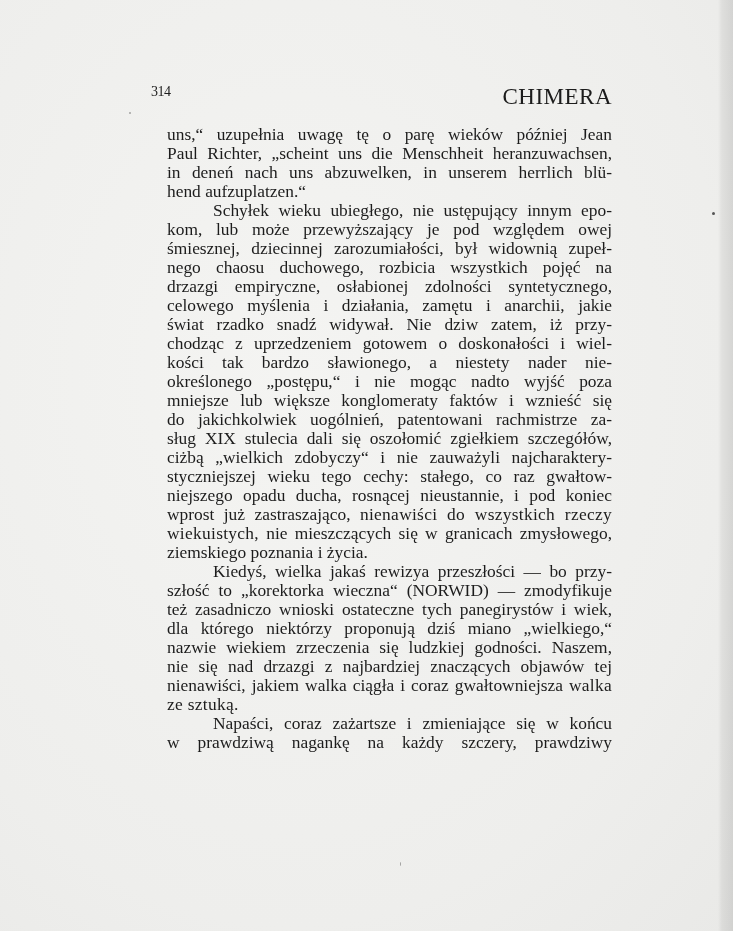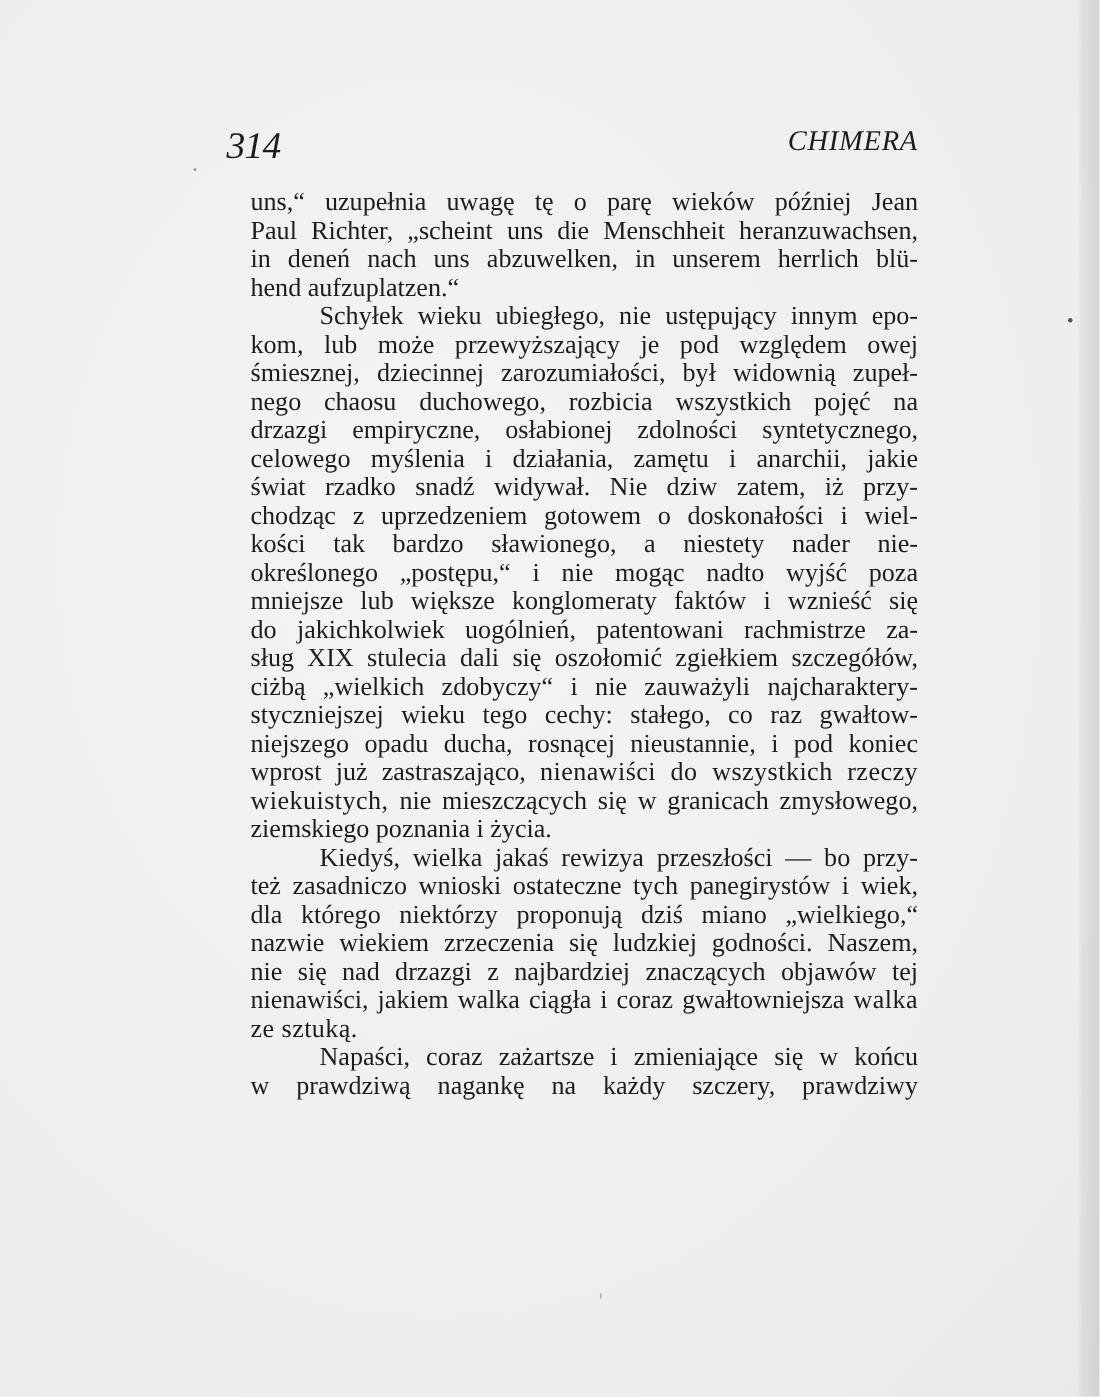--- a/index.html
+++ b/index.html
@@ -27,30 +27,28 @@
     position: absolute;
     left: 151px;
     top: 84px;
     width: 461px;
     height: 24px;
   }
   .page-number {
     position: absolute;
     left: 0;
     top: 0;
-    font-style: italic;
-    font-size: 25px;
+    font-size: 14px;
     letter-spacing: -0.5px;
   }
   .journal-title {
     position: absolute;
     right: 0;
     top: 0;
-    font-style: italic;
-    font-size: 19px;
+    font-size: 23px;
     letter-spacing: 0.5px;
   }
   .text-block {
     position: absolute;
     left: 151px;
     top: 125px;
     width: 461px;
     font-size: 17.4px;
     line-height: 19px;
   }
@@ -113,20 +111,21 @@
       <span class="line">ciżbą „wielkich zdobyczy“ i nie zauważyli najcharaktery-</span>
       <span class="line">styczniejszej wieku tego cechy: stałego, co raz gwałtow-</span>
       <span class="line">niejszego opadu ducha, rosnącej nieustannie, i pod koniec</span>
       <span class="line"><span>wprost już zastraszająco,</span> <span class="em">nienawiści do wszystkich rzeczy</span></span>
       <span class="line"><span class="em">wiekuistych,</span> <span>nie mieszczących się w granicach zmysłowego,</span></span>
       <span class="line last">ziemskiego poznania i życia.</span>
     </div>
 
     <div>
       <span class="line indent">Kiedyś, wielka jakaś rewizya przeszłości — bo przy-</span>
+      <span class="line">szłość to „korektorka wieczna“ (NORWID) — zmodyfikuje</span>
       <span class="line">też zasadniczo wnioski ostateczne tych panegirystów i wiek,</span>
       <span class="line">dla którego niektórzy proponują dziś miano „wielkiego,“</span>
       <span class="line">nazwie wiekiem zrzeczenia się ludzkiej godności. Naszem,</span>
       <span class="line">nie się nad drzazgi z najbardziej znaczących objawów tej</span>
       <span class="line"><span>nienawiści, jakiem walka ciągła i coraz gwałtowniejsza</span> <span class="em">walka</span></span>
       <span class="line last"><span class="em">ze sztuką.</span></span>
     </div>
 
     <div>
       <span class="line indent">Napaści, coraz zażartsze i zmieniające się w końcu</span>

